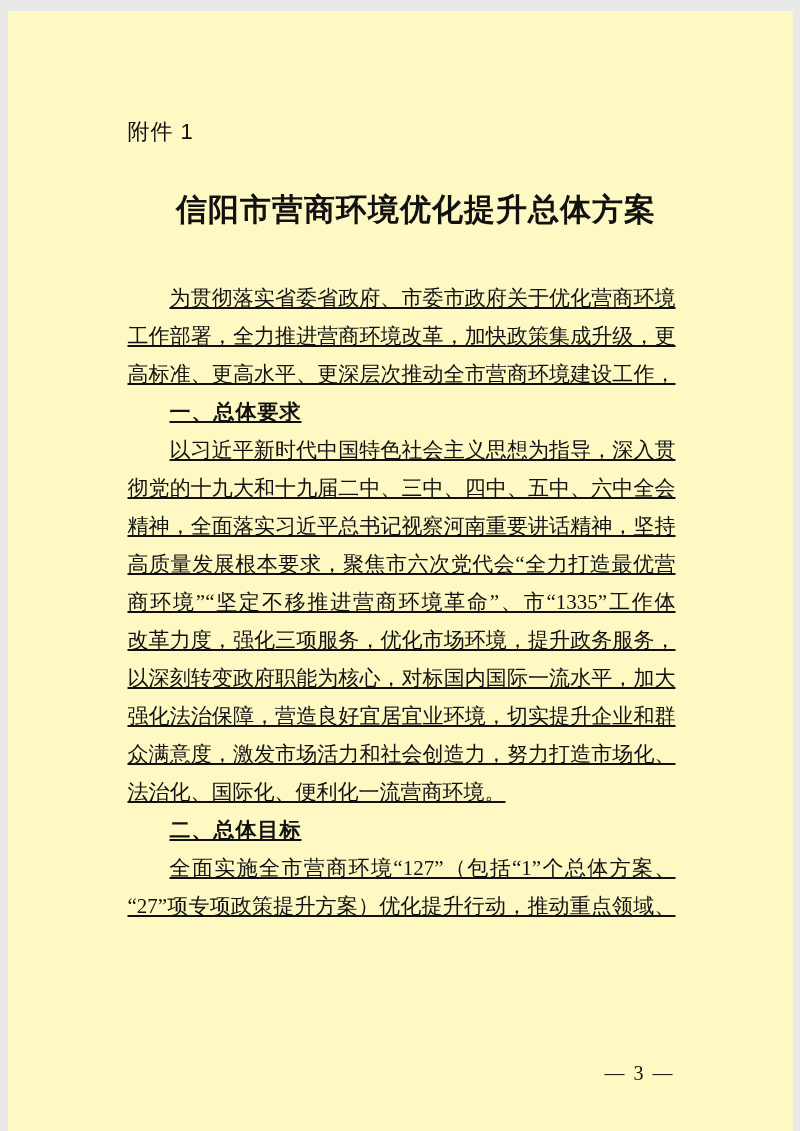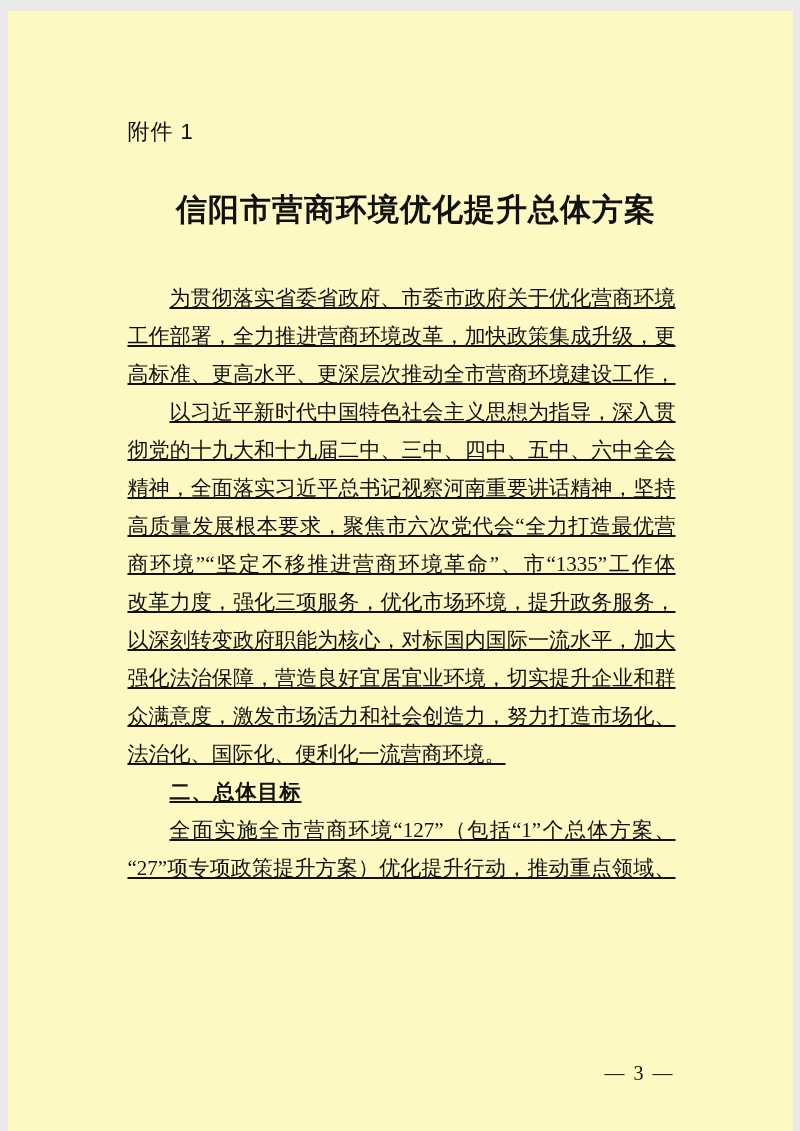--- a/index.html
+++ b/index.html
@@ -83,20 +83,21 @@
 
 <div class="page">
   <div class="attachment">附件 1</div>
 
   <h1 class="title">信阳市营商环境优化提升总体方案</h1>
 
   <div class="doc-body" id="doc-body">
       <div class="line indent fill">为贯彻落实省委省政府、市委市政府关于优化营商环境</div>
       <div class="line fill">工作部署，全力推进营商环境改革，加快政策集成升级，更</div>
       <div class="line fill">高标准、更高水平、更深层次推动全市营商环境建设工作，</div>
+      <div class="line heading indent">一、总体要求</div>
       <div class="line indent fill">以习近平新时代中国特色社会主义思想为指导，深入贯</div>
       <div class="line fill">彻党的十九大和十九届二中、三中、四中、五中、六中全会</div>
       <div class="line fill">精神，全面落实习近平总书记视察河南重要讲话精神，坚持</div>
       <div class="line fill">高质量发展根本要求，聚焦市六次党代会“全力打造最优营</div>
       <div class="line fill">商环境”“坚定不移推进营商环境革命”、市“1335”工作体</div>
       <div class="line fill">改革力度，强化三项服务，优化市场环境，提升政务服务，</div>
       <div class="line fill">以深刻转变政府职能为核心，对标国内国际一流水平，加大</div>
       <div class="line fill">强化法治保障，营造良好宜居宜业环境，切实提升企业和群</div>
       <div class="line fill">众满意度，激发市场活力和社会创造力，努力打造市场化、</div>
       <div class="line">法治化、国际化、便利化一流营商环境。</div>

